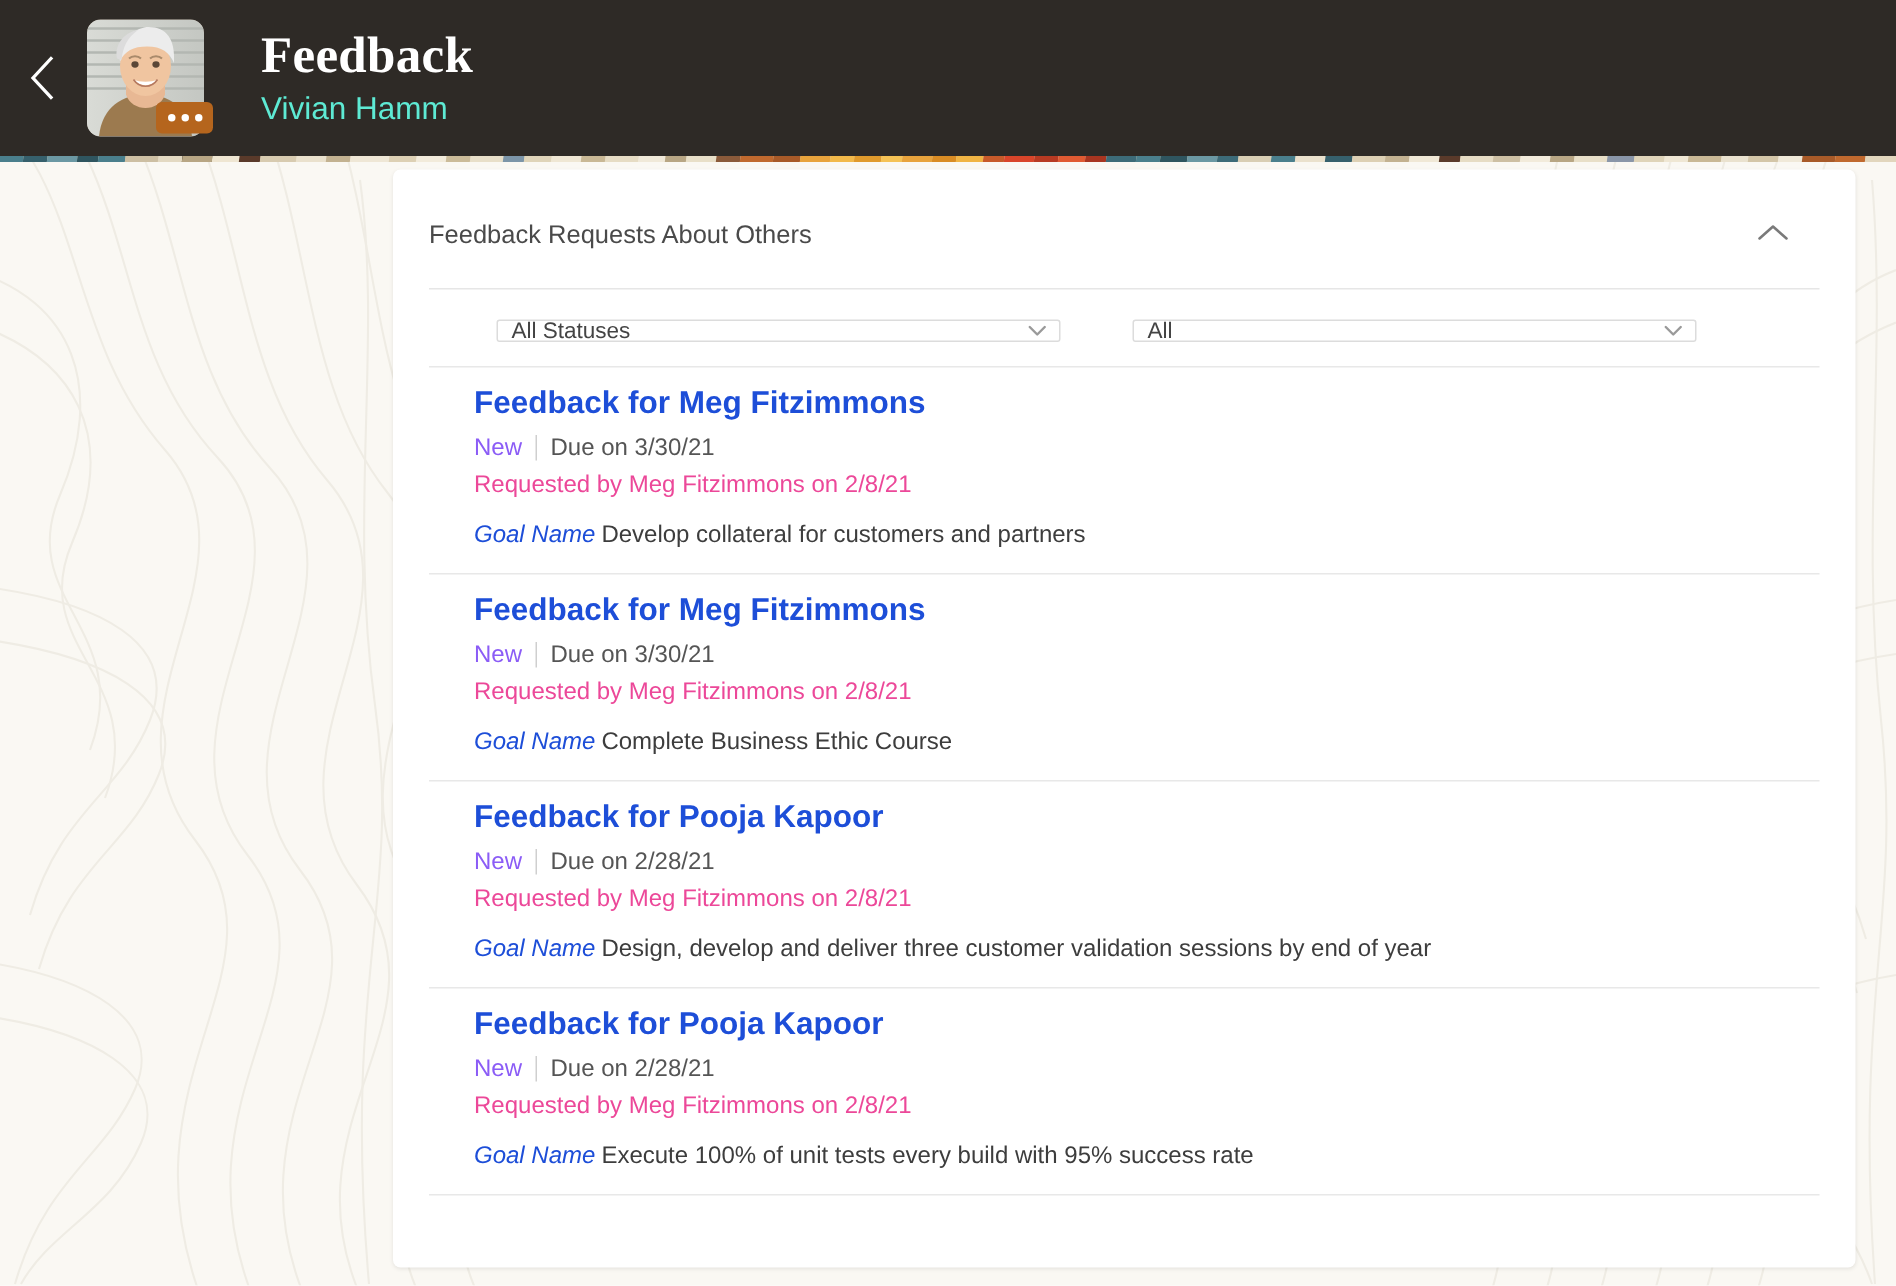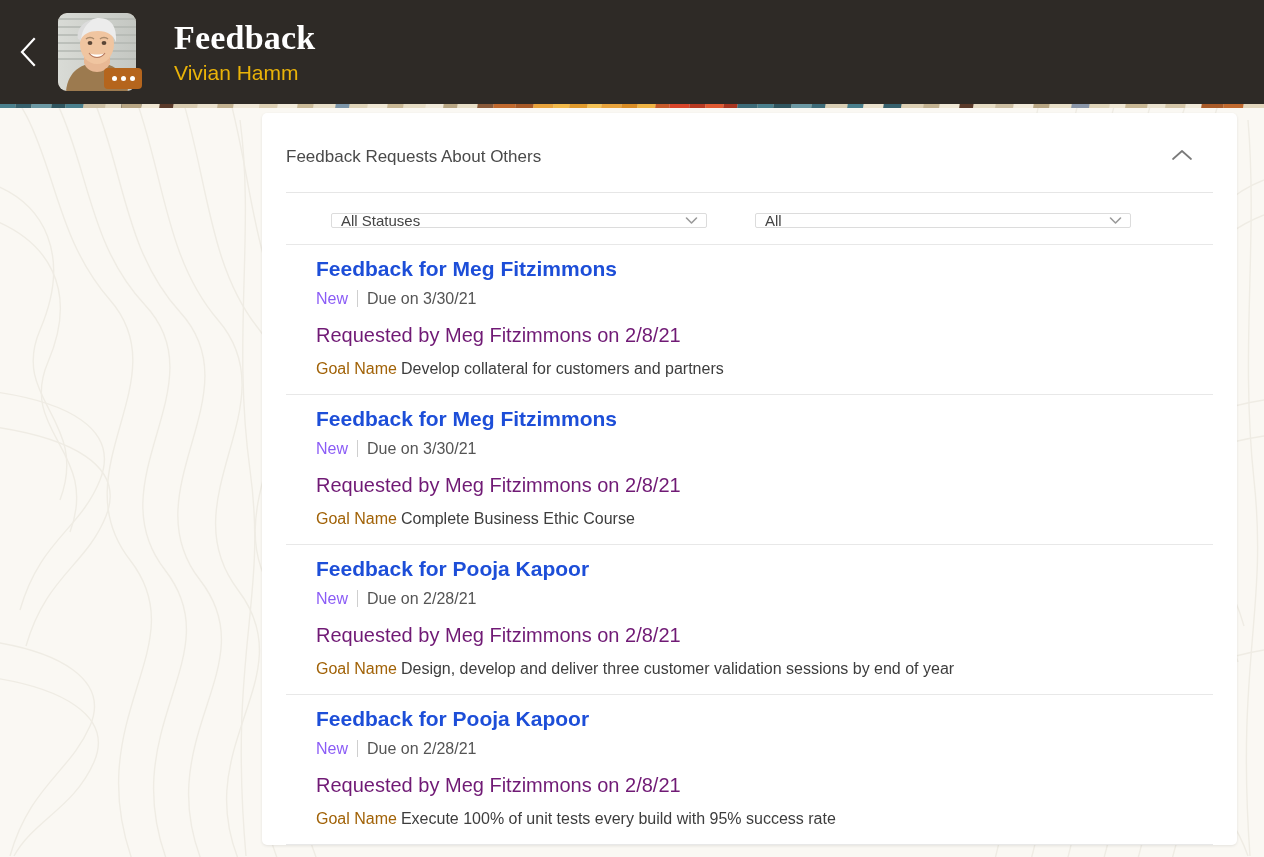--- a/index.html
+++ b/index.html
@@ -90,21 +90,21 @@
   .header-title {
     font-family: "Liberation Serif", serif;
     font-size: 34px;
     font-weight: 700;
     color: #ffffff;
     line-height: 40px;
     letter-spacing: 0.2px;
   }
   .header-subtitle {
     font-size: 21px;
-    color: #eab308;
+    color: #5eead4;
     line-height: 28px;
     font-weight: 400;
     margin-top: 1px;
   }
 
   
   .deco-strip {
     position: absolute;
     top: 88px; left: 0;
     width: 1264px;
@@ -217,33 +217,33 @@
     display: inline-block;
     width: 1px;
     height: 17px;
     background: #cfcfcf;
     margin: 0 9px;
   }
   .req-due { color: #555555; }
 
   .req-requested {
     padding-left: 30px;
-    margin-top: 16px;
-    font-size: 20px;
+    margin-top: 4px;
+    font-size: 16px;
     line-height: 21px;
-    color: #701a75;
+    color: #ec4899;
   }
 
   .req-goal {
     padding-left: 30px;
     margin-top: 12px;
     font-size: 16px;
     line-height: 21px;
   }
-  .req-goal-label { color: #a16207; }
+  .req-goal-label { color: #1d4ed8; font-style: italic; }
   .req-goal-value { color: #3d3d3d; margin-left: 4px; }
 </style>
 </head>
 <body>
 
 <div id="topo-bg">
   <svg viewBox="0 0 1264 857" preserveAspectRatio="none" xmlns="http://www.w3.org/2000/svg">
     <rect width="1264" height="857" fill="#faf8f3"></rect>
     <g fill="none" stroke="#efece4" stroke-width="1.4">
       <path d="M-20 60 C 60 120, 40 220, 110 300 S 60 470, 130 560 S 70 720, 140 880"></path>

